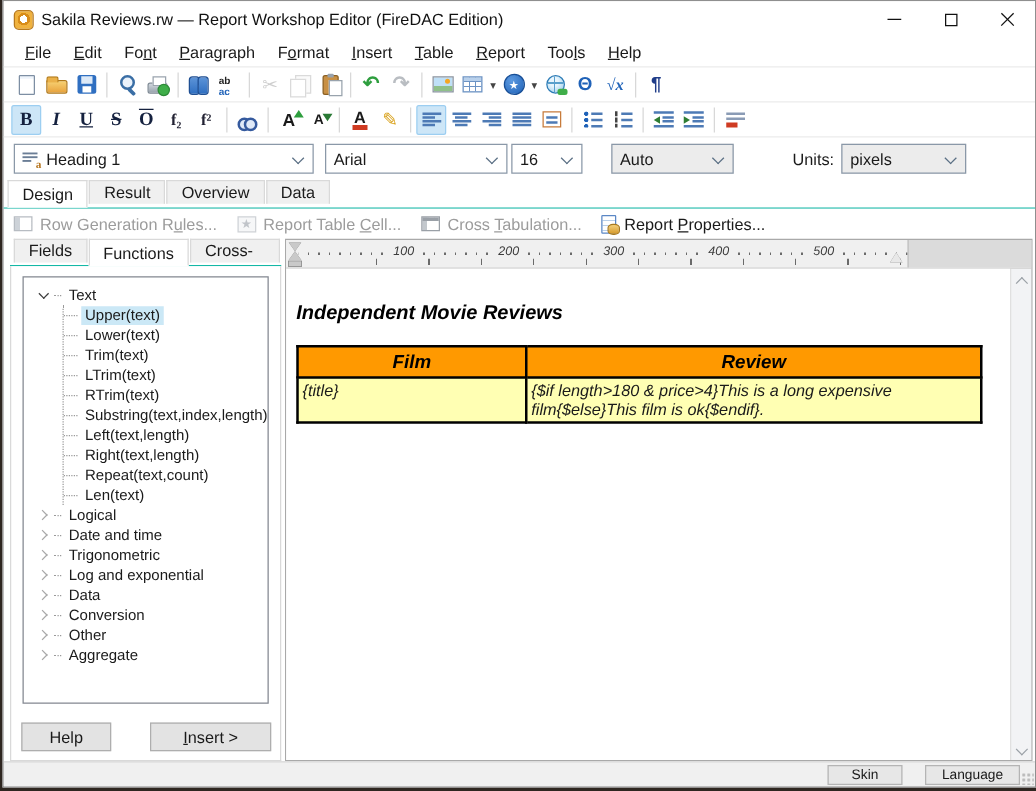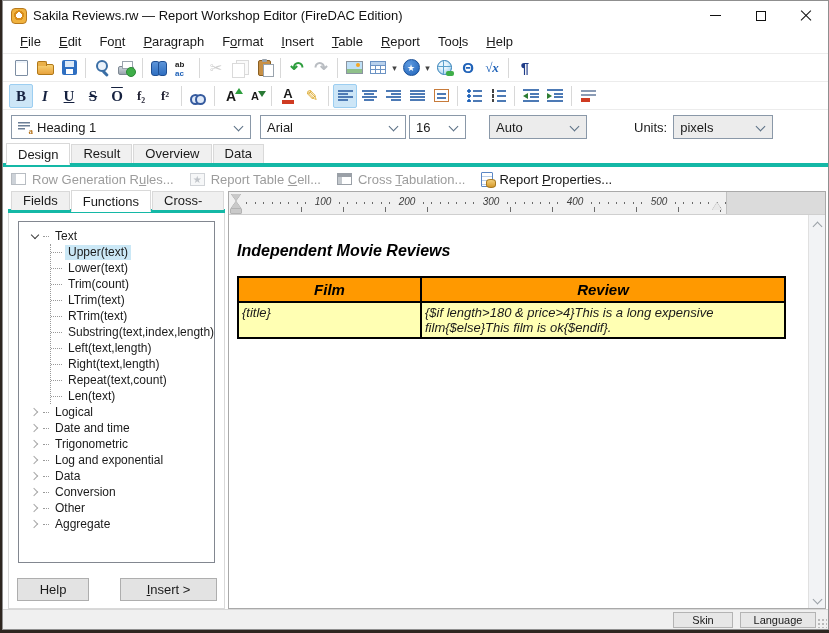--- a/index.html
+++ b/index.html
@@ -158,21 +158,21 @@
   .chev { width:7px; height:7px; border-right:1.5px solid #5a6f84; border-bottom:1.5px solid #5a6f84;
           transform:rotate(45deg); position:absolute; right:8px; top:7px; }
   .ic-style { width:14px; height:12px; margin-right:5px; position:relative;
     background-repeat:no-repeat;
     background-image:linear-gradient(#6b7e96,#6b7e96),linear-gradient(#6b7e96,#6b7e96),linear-gradient(#6b7e96,#6b7e96);
     background-size:12px 1.5px,12px 1.5px,7px 1.5px; background-position:0 1px,0 4px,0 7px; }
   .ic-style::after { content:"a"; position:absolute; right:-1px; bottom:-3px; font:700 9px "Liberation Serif",serif; color:#b5741d; }
   .units-lbl { margin-left:47px; font-size:13px; }
 
   
-  .tabs { display:flex; align-items:center; padding-left:3px; border-bottom:4px solid #14b8a6;
+  .tabs { display:flex; align-items:flex-start; padding-left:3px; border-bottom:1px solid #14b8a6;
           background:#fff; flex:0 0 auto; }
   .tab { height:19px; line-height:18px; padding:0 11px; border:1px solid #d9d9d9; border-bottom:none;
          background:#f0f0f0; margin-right:1px; font-size:13px; }
   .tab.active { background:#fff; height:22px; line-height:21px; margin-bottom:-1px;
                 border-bottom:1px solid #fff; }
   .viewtabs { height:23px; }
 
   
   .reportbar { height:24px; display:flex; align-items:center; padding-left:8px; gap:16px;
                background:#fff; flex:0 0 auto; }
@@ -237,21 +237,21 @@
   .rtable th { height:25px; background:#ff9900; font-size:15px; font-weight:700; text-align:center; color:#000; }
   .rtable td { background:#ffffb3; font-size:13px; vertical-align:top; padding:2px 3px; line-height:15px; height:36px; }
   .col-film { width:183px; } .col-review { width:364px; }
   .vscroll { width:17px; background:#f2f3f5; border-left:1px solid #e0e0e0; display:flex; flex-direction:column;
              justify-content:space-between; align-items:center; padding:5px 0; flex:0 0 auto; }
   .schev { width:7px; height:7px; border-right:1.6px solid #9aa0a6; border-bottom:1.6px solid #9aa0a6; display:block; }
   .schev.up { transform:rotate(-135deg); margin-top:3px; } .schev.down { transform:rotate(45deg); }
 
   
   .statusbar { height:20px; background:#f0f0f0; border-top:1px solid #d7d7d7; display:flex; align-items:center;
-               justify-content:flex-end; gap:7px; padding-right:12px; flex:0 0 auto; position:relative; }
+               justify-content:flex-end; gap:18px; padding-right:12px; flex:0 0 auto; position:relative; }
   .sbtn { height:16px; background:#e7e7e7; border:1px solid #b4b4b4; font-size:11px;
           display:flex; align-items:center; justify-content:center; }
   .sbtn-skin { width:60px; } .sbtn-lang { width:76px; }
   .grip { position:absolute; right:1px; bottom:1px; width:10px; height:10px;
     background-image:radial-gradient(circle,#b9b9b9 0 1px,transparent 1.5px);
     background-size:4px 4px; }
 </style>
 </head>
 <body>
 
@@ -501,21 +501,21 @@
             <span class="tlabel">Text</span>
           </div>
           <div class="kids">
             <div class="trow">
                   <span class="tlabel sel">Upper(text)</span>
                 </div>
             <div class="trow">
                   <span class="tlabel">Lower(text)</span>
                 </div>
             <div class="trow">
-                  <span class="tlabel">Trim(count)</span>
+                  <span class="tlabel">Trim(text)</span>
                 </div>
             <div class="trow">
                   <span class="tlabel">LTrim(text)</span>
                 </div>
             <div class="trow">
                   <span class="tlabel">RTrim(text)</span>
                 </div>
             <div class="trow">
                   <span class="tlabel">Substring(text,index,length)</span>
                 </div>

